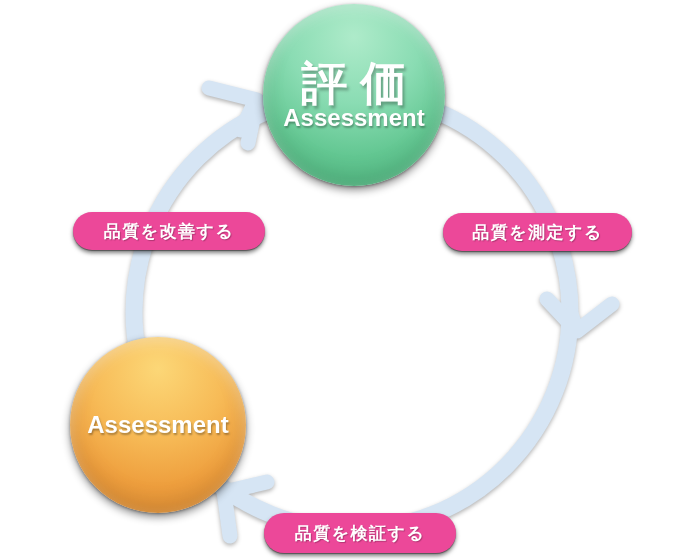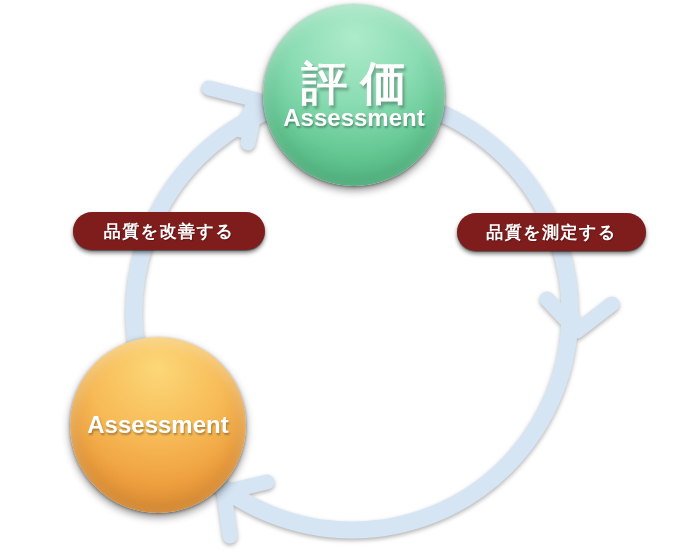--- a/index.html
+++ b/index.html
@@ -46,28 +46,28 @@
     background:radial-gradient(circle at 50% 18%, #F7B0B0 0%, #E88C8E 40%, #D4696D 70%, #C2555A 100%);
   }
   .ball-improvement{
     left:70px;top:337px;width:176px;height:176px;
     background:radial-gradient(circle at 50% 18%, #FCD777 0%, #F7BB57 40%, #EE9E3D 70%, #E08B31 100%);
   }
 
   
   .pill{
     position:absolute;z-index:3;
-    background:#7f1d1d;border-radius:20px;
+    background:#ec4899;border-radius:20px;
     color:#fff;font-size:17px;font-weight:bold;letter-spacing:1.5px;
     display:flex;align-items:center;justify-content:center;
     box-shadow:0 3px 4px rgba(0,0,0,0.50), 0 1px 1px rgba(0,0,0,0.40);
     text-shadow:1px 1px 1px rgba(0,0,0,0.25);
   }
   .pill-left{left:73px;top:212px;width:192px;height:38px;}
-  .pill-right{left:457px;top:213px;width:189px;height:38px;}
+  .pill-right{left:443px;top:213px;width:189px;height:38px;}
   .pill-bottom{left:264px;top:513px;width:192px;height:40px;}
 </style>
 </head>
 <body>
 
 <div class="stage">
 
   <svg class="ring-layer" width="700" height="560" viewBox="0 0 700 560">
 
     <circle class="ring" cx="352" cy="312" r="218"></circle>
@@ -90,14 +90,17 @@
   <div class="ball ball-improvement">
     <div class="en">Assessment</div>
   </div>
 
   <div class="pill pill-left">
     <span>品質を改善する</span>
   </div>
   <div class="pill pill-right">
     <span>品質を測定する</span>
   </div>
+  <div class="pill pill-bottom">
+    <span>品質を検証する</span>
+  </div>
 
 </div>
 
 </body></html>

